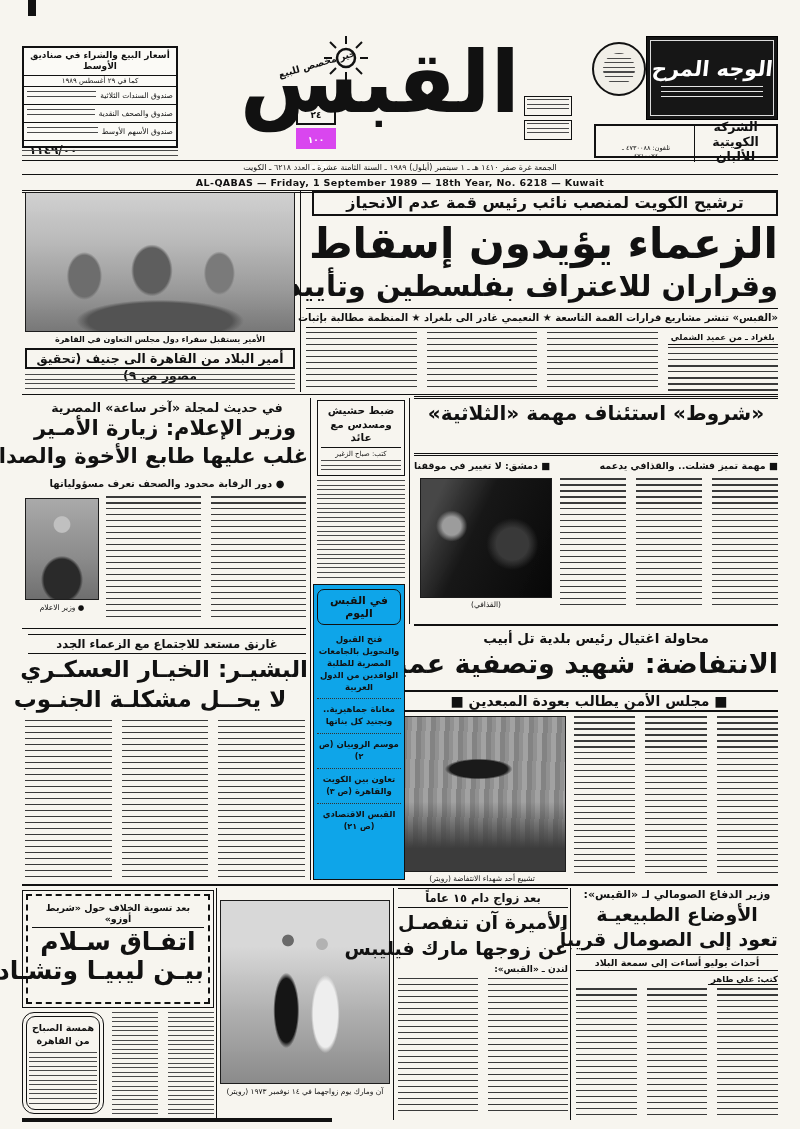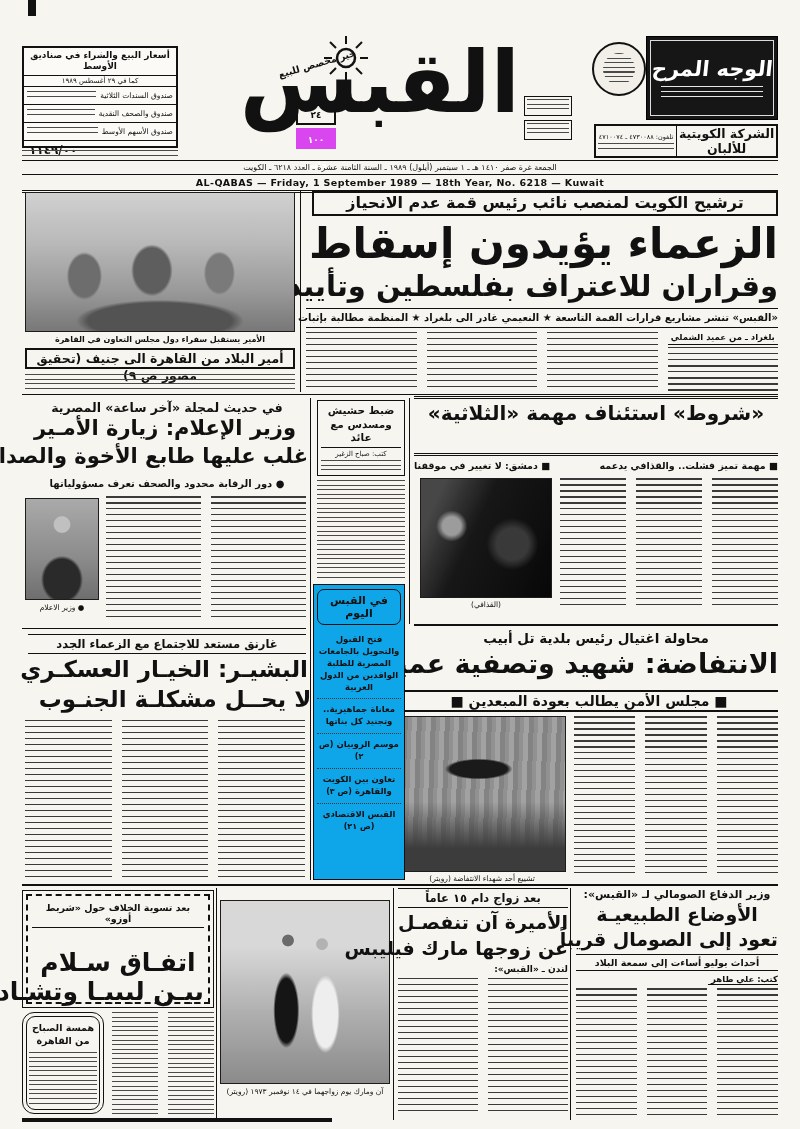--- a/index.html
+++ b/index.html
@@ -53,21 +53,21 @@
   .funds-value{font-size:12px;font-weight:bold;text-align:left;padding:2px 5px}
   .badge{font-size:9px;font-weight:bold;text-align:center;line-height:18px}
   .badge.outline{border:2px solid #111}
   .badge.solid{background:#d946ef;color:#fff;line-height:25px}
   .logo{font-weight:bold;letter-spacing:0;text-align:center}
   .merry{background:#161616;border:1px solid #000;box-shadow:inset 0 0 0 3px #161616,inset 0 0 0 4px #dcdcdc;color:#fff;display:flex;flex-direction:column;align-items:center;justify-content:center;gap:5px}
   .merry-title{font-size:21px;font-weight:bold;transform:skewX(-6deg)}
   .circle-ad{border:2px solid #111;border-radius:50%;background:#f1efe8;padding:9px}
   .dairy{border:2px solid #111;display:flex;align-items:center}
   .dairy-title{flex:1.3;font-size:12.5px;font-weight:bold;text-align:center}
-  .dairy-phones{flex:1;font-size:6.5px;text-align:center;border-right:1px solid #111;padding:2px;align-self:stretch;display:flex;flex-direction:column;justify-content:center;gap:2px}
+  .dairy-phones{flex:1;font-size:6.5px;text-align:center;border-right:1px solid #111;padding:18px;align-self:stretch;display:flex;gap:2px}
   .dateline{border-top:1px solid #111;border-bottom:3px double #111}
   .dateline .ar{font-size:8px;text-align:center;padding:2px 0;border-bottom:1px solid #111}
   .dateline .en{font-size:9.5px;text-align:center;direction:ltr;padding:2px 0;letter-spacing:.4px;font-weight:bold}
   
   .kbox{border:2px solid #111;font-weight:bold;text-align:center}
   .ruled{border-top:1px solid #111;border-bottom:1px solid #111;font-weight:bold;text-align:center}
   .ruled2{border-top:2px solid #111;border-bottom:2px solid #111;font-weight:bold;text-align:center}
   .dbox{border-top:3px double #111;border-bottom:3px double #111;text-align:center;font-weight:bold}
   .cap{font-size:7.5px;text-align:center}
   .cap-b{font-size:8px;font-weight:bold;text-align:center}
@@ -230,21 +230,21 @@
   <div class="abs photo ph-crowd" style="left:398px;top:716px;width:168px;height:156px"></div>
   <div class="abs cap" style="left:398px;top:874px;width:168px">تشييع أحد شهداء الانتفاضة (رويتر)</div>
   <div class="abs cols" style="left:574px;top:716px;width:204px;height:158px">
     <div class="lines"></div>
     <div class="lines"></div>
     <div class="lines"></div>
   </div>
 
   <div class="abs ruled" style="left:28px;top:634px;width:278px;font-size:11.5px;padding:2px 0">غارنق مستعد للاجتماع مع الزعماء الجدد</div>
   <div class="abs hl nw" style="left:22px;top:656px;width:286px;font-size:23px">البشيـر: الخيـار العسكـري</div>
-  <div class="abs hl nw" style="left:32px;top:686px;width:286px;font-size:23px">لا يحــل مشكلـة الجنـوب</div>
+  <div class="abs hl nw" style="left:7px;top:686px;width:286px;font-size:23px">لا يحــل مشكلـة الجنـوب</div>
   <div class="abs cols" style="left:25px;top:720px;width:280px;height:158px">
     <div class="lines"></div>
     <div class="lines"></div>
     <div class="lines"></div>
   </div>
 
   <div class="abs index-box" style="left:313px;top:584px;width:92px;height:296px">
     <div class="idx-title">في القبس اليوم</div>
     <div class="idx-item">
       <span>فتح القبول والتحويل بالجامعات المصرية للطلبة الوافدين من الدول العربية</span>
@@ -265,21 +265,21 @@
     <div class="idx-item">
       <span>القبس الاقتصادي</span>
       <span class="idx-page">(ص ٢١)</span>
     </div>
   </div>
 
   <div class="abs hr" style="left:22px;top:884px;width:756px;height:2px"></div>
 
   <div class="abs ornate" style="left:22px;top:890px;width:192px;height:118px">
     <div class="ornate-inner c">
-      <div class="b" style="font-size:9.5px;border-bottom:1px solid #111;padding-bottom:3px;margin-bottom:21px">بعد تسوية الخلاف حول «شريط أوزو»</div>
+      <div class="b" style="font-size:9.5px;border-bottom:1px solid #111;padding-bottom:3px;margin-bottom:0">بعد تسوية الخلاف حول «شريط أوزو»</div>
       <div class="hl nw" style="font-size:25px">اتفـاق سـلام</div>
       <div class="hl nw" style="font-size:25px">بيـن ليبيـا وتشـاد</div>
     </div>
   </div>
   <div class="abs whisper" style="left:22px;top:1012px;width:82px;height:102px">
     <div class="whisper-inner">
       <div class="whisper-title">همسة الصباح من القاهرة</div>
       <div class="lines-sm grow"></div>
     </div>
   </div>

